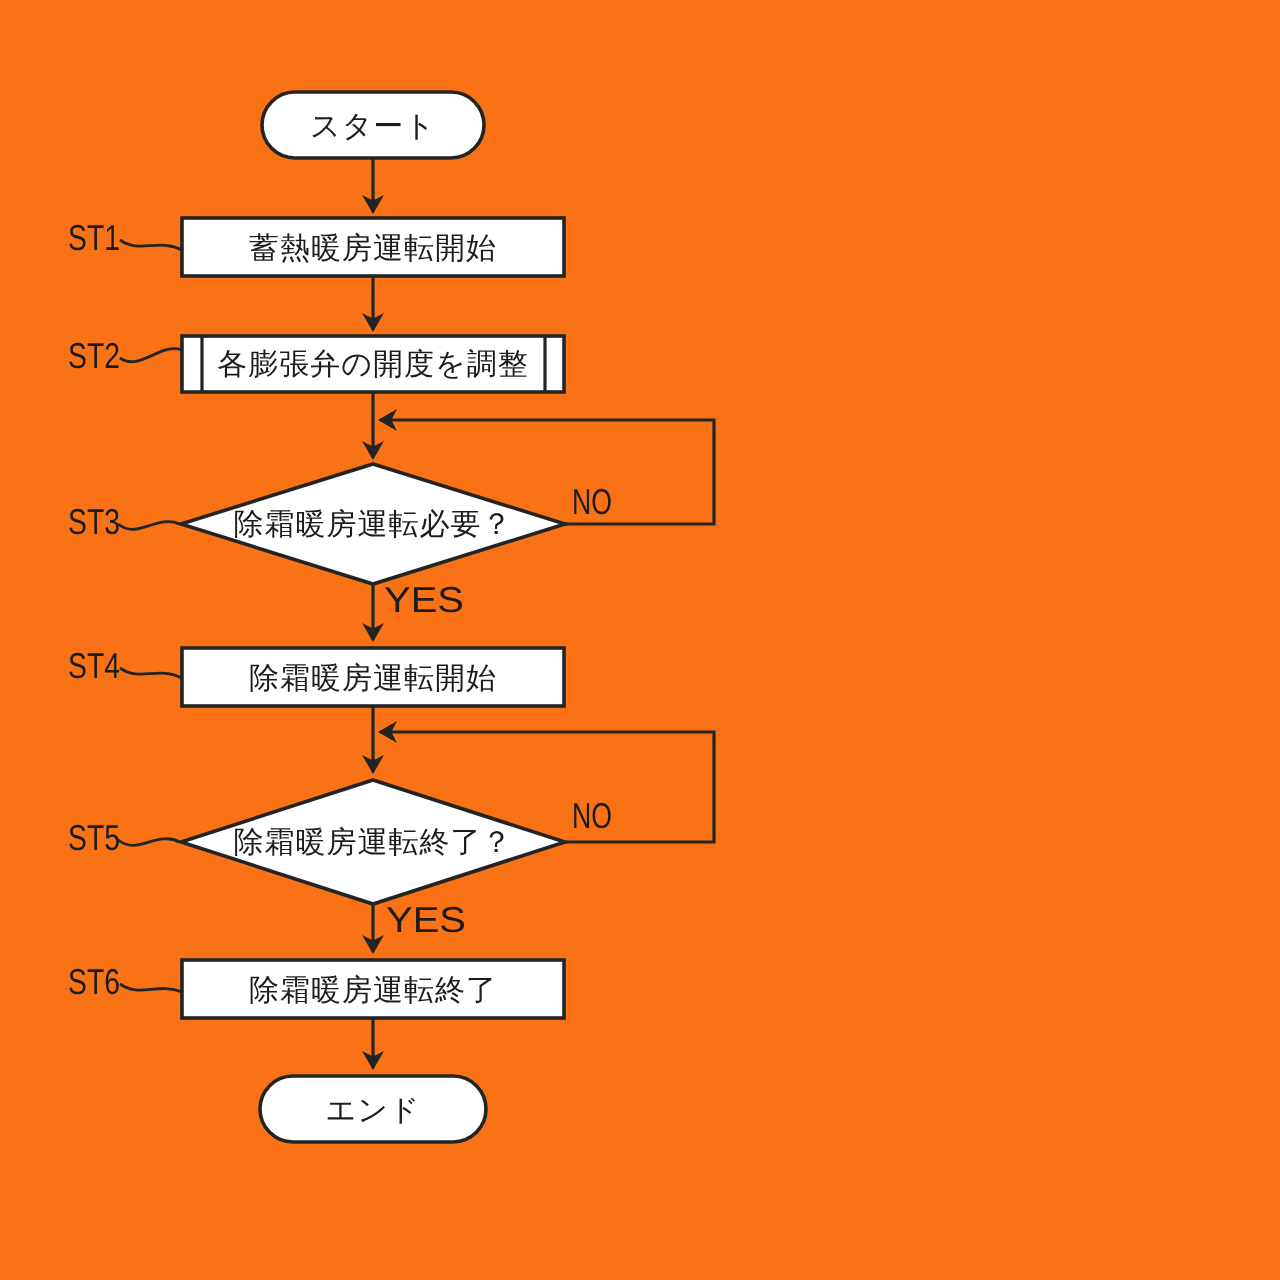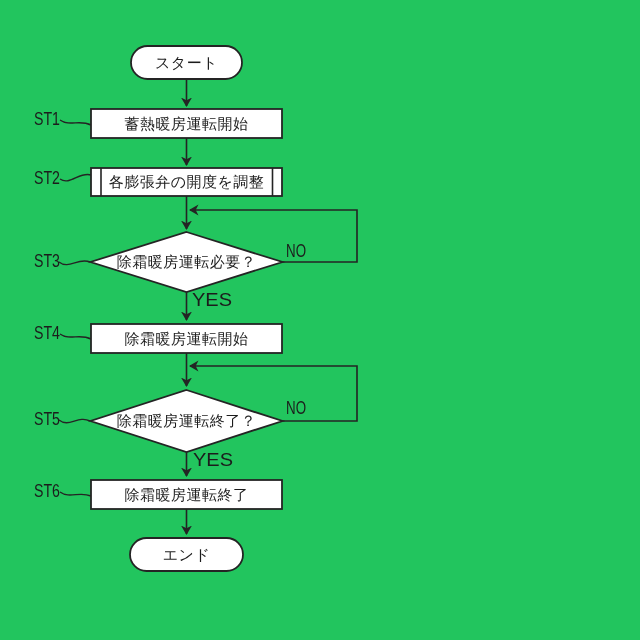--- a/index.html
+++ b/index.html
@@ -1,19 +1,19 @@
 <!DOCTYPE html>
 <html><head>
 <meta charset="utf-8">
 <style>
   html,body{margin:0;padding:0;background:#ffffff;}
   .stage{
     position:relative;
     width:640px;height:640px;
-    background:#22c55e;
+    background:#f97316;
     font-family:"Liberation Sans","DejaVu Sans",sans-serif;
     overflow:hidden;
   }
   svg{position:absolute;top:0;left:0;}
   .shape{fill:#ffffff;stroke:#242424;stroke-width:1.8;}
   .conn{fill:none;stroke:#242424;stroke-width:1.6;}
   .leader{fill:none;stroke:#242424;stroke-width:1.4;}
   .innerbar{stroke:#242424;stroke-width:1.6;}
   .jp-text{
     font-family:"DejaVu Sans",sans-serif;

